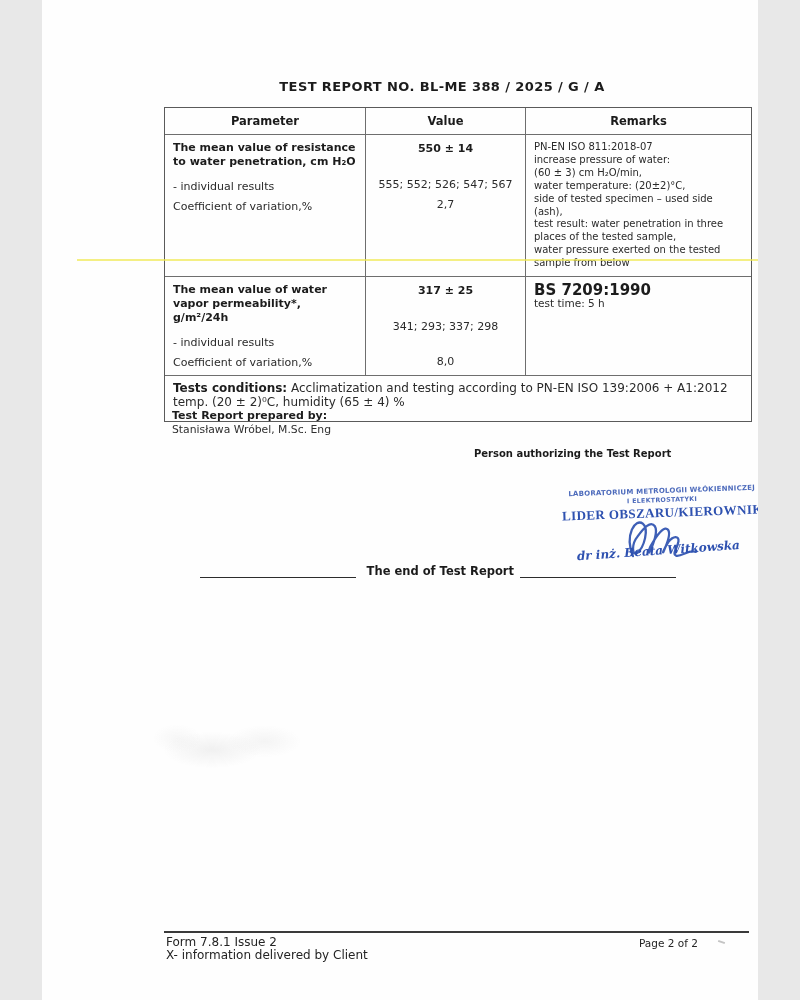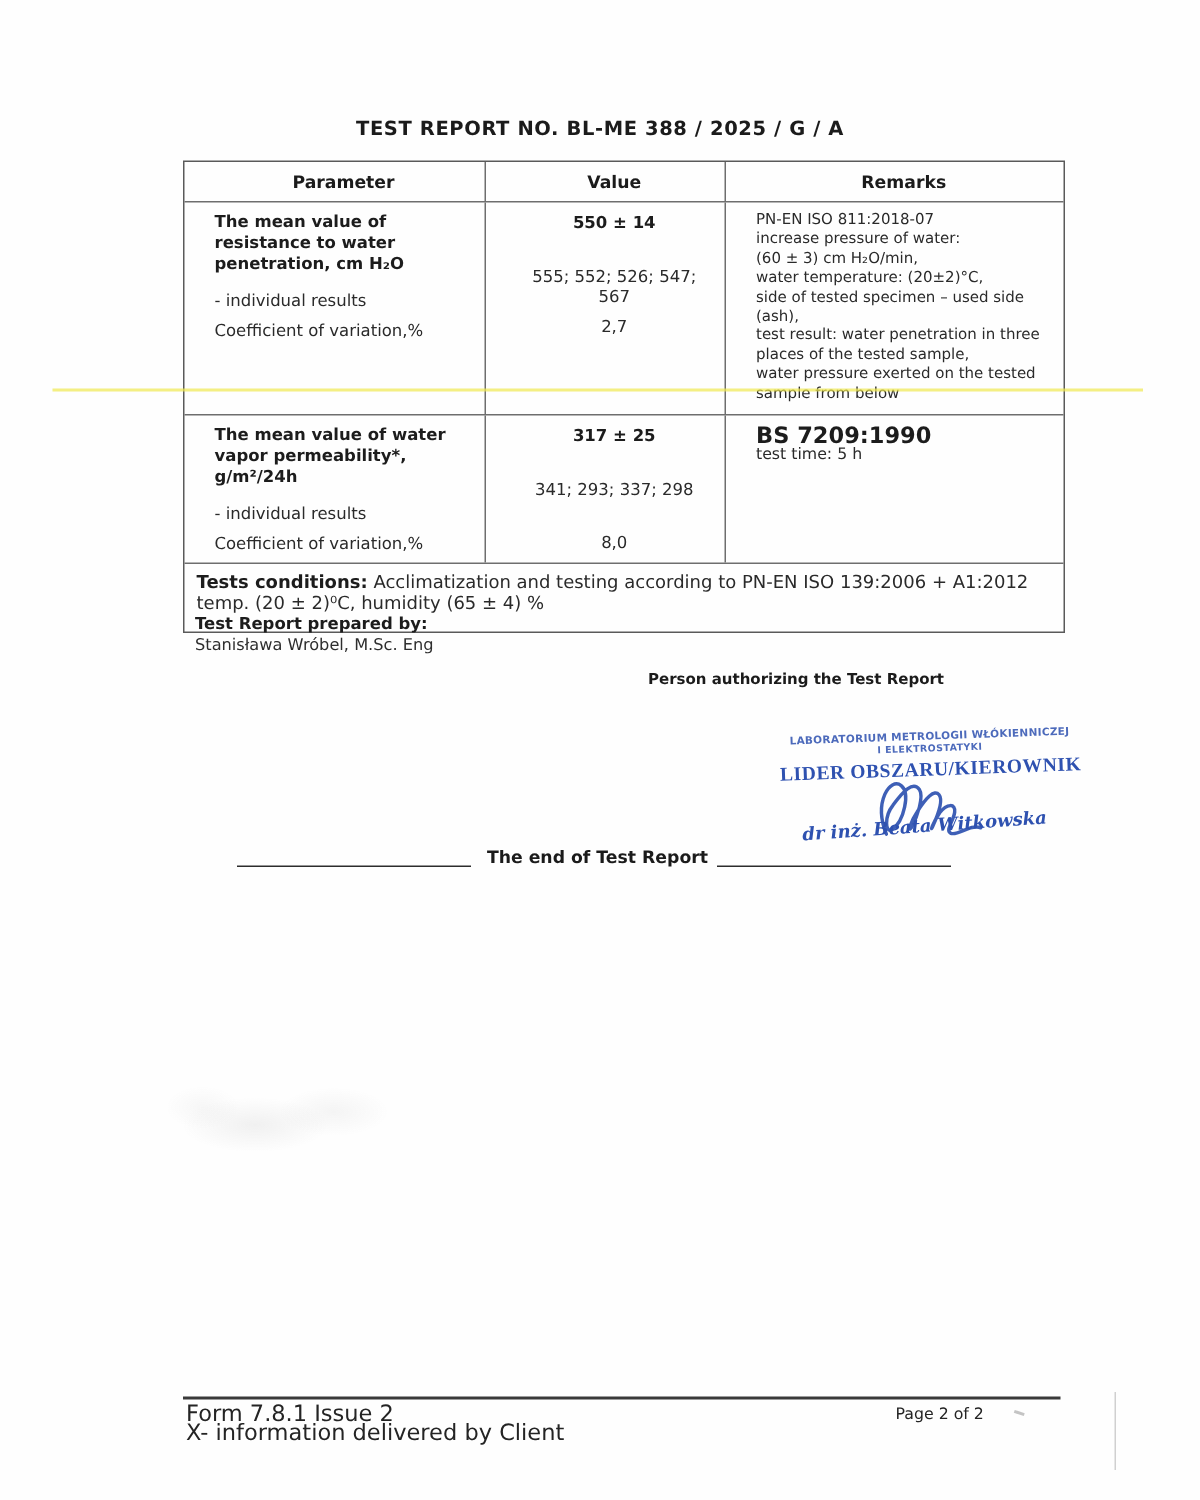--- a/index.html
+++ b/index.html
@@ -1,18 +1,18 @@
 <!DOCTYPE html>
 <html><head>
 <meta charset="utf-8">
 <style>
   html,body{margin:0;padding:0;background:#e8e8e8;}
   .page{
     position:relative;
-    width:800px;height:1000px;
+    width:716px;height:1000px;
     margin:0 auto;
     background:#fefefe;
     font-family:"DejaVu Sans","Liberation Sans",sans-serif;
     color:#2a2a2a;
     overflow:hidden;
   }
   .b{font-weight:700;color:#1c1c1c;}
 
   .report-title{
     position:absolute;top:79px;left:0;width:800px;
@@ -21,21 +21,21 @@
   }
 
   
   .report-table{
     position:absolute;left:122px;top:107px;width:588px;
     border:1.5px solid #5a5a5a;
     box-sizing:border-box;
     font-size:11px;
   }
   .tr{display:grid;grid-template-columns:201px 160px 1fr;}
-  .tr .td{border-right:1px solid #6e6e6e;box-sizing:border-box;padding:6px 8px;margin-left:12px;}
+  .tr .td{border-right:1px solid #6e6e6e;box-sizing:border-box;padding:6px 8px;}
   .tr .td:last-child{border-right:none;}
   .tr{border-bottom:1px solid #6e6e6e;}
   .tr:last-child{border-bottom:none;}
   .tr.head .td{
     padding:5px 4px;text-align:center;font-weight:700;color:#1b1b1b;
     font-size:11.5px;height:26px;display:flex;align-items:center;justify-content:center;
   }
   .row-main{min-height:134px;}
   .row-second{min-height:88px;}
   .param-bold{font-weight:700;color:#1c1c1c;line-height:14px;}
@@ -82,21 +82,21 @@
     display:flex;align-items:flex-end;
   }
   .endline .rule{flex:0 0 156px;height:13px;border-bottom:1.6px solid #2c2c2c;}
   .endline .endtext{
     flex:1;text-align:right;font-size:11.5px;font-weight:700;color:#1b1b1b;
     padding:0 6px;white-space:nowrap;
   }
 
   
   .footer-rule{position:absolute;left:122px;top:931px;width:585px;height:2px;background:#3a3a3a;}
-  .footer-form{position:absolute;left:124px;top:936px;font-size:15px;line-height:13px;color:#242424;}
+  .footer-form{position:absolute;left:124px;top:936px;font-size:12px;line-height:13px;color:#242424;}
   .footer-page{position:absolute;left:597px;top:937px;font-size:10.5px;color:#242424;}
 
   
   .yellow-line{
     position:absolute;left:35px;top:259px;width:727px;height:2px;
     background:#efe84e;opacity:.7;z-index:6;
   }
   .smudge{
     position:absolute;left:100px;top:718px;width:175px;height:58px;
     background:

